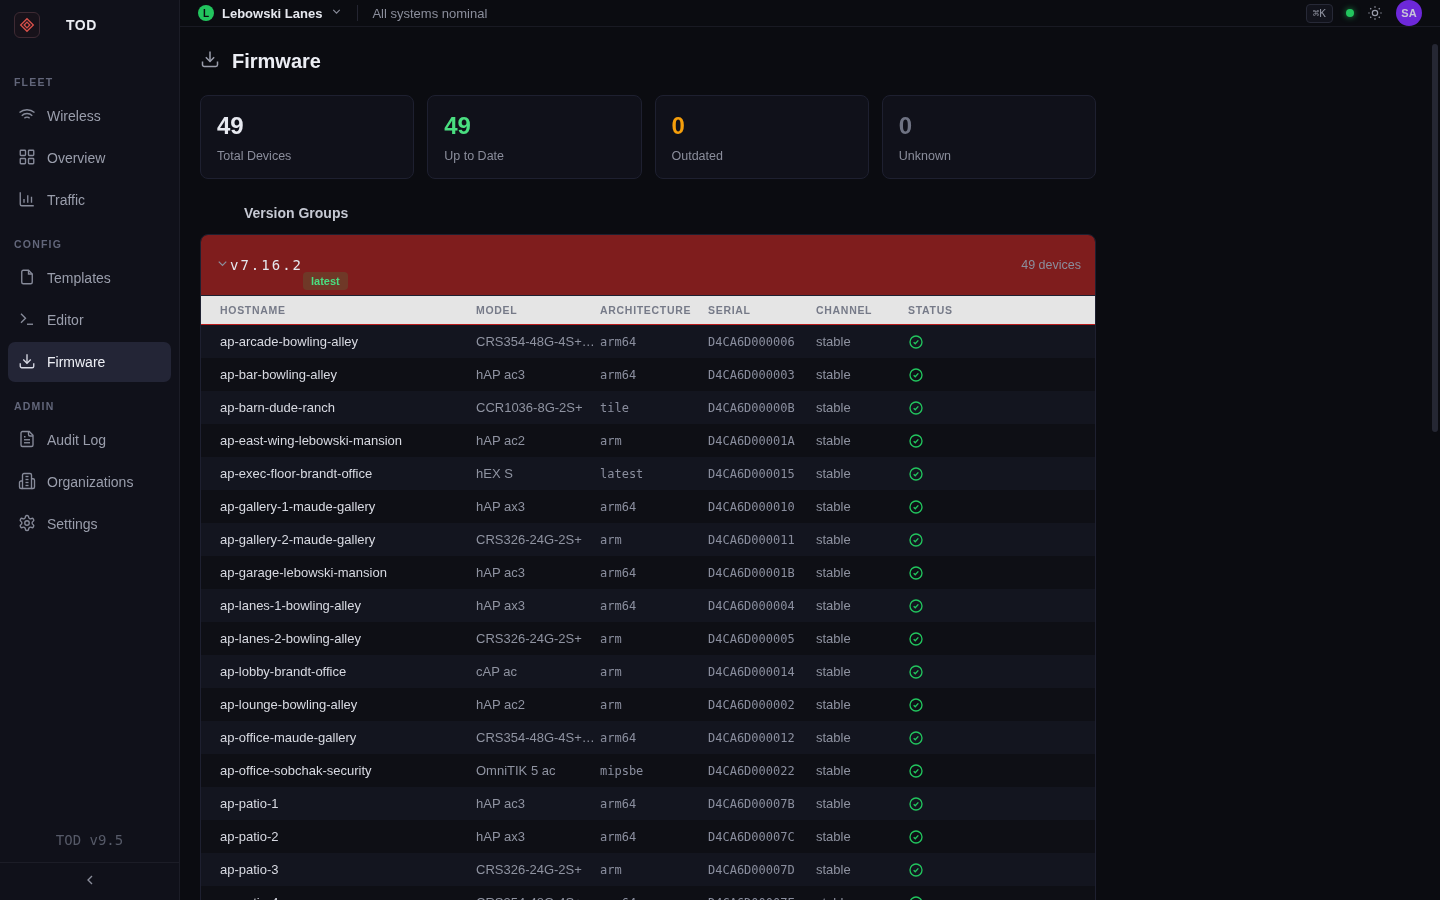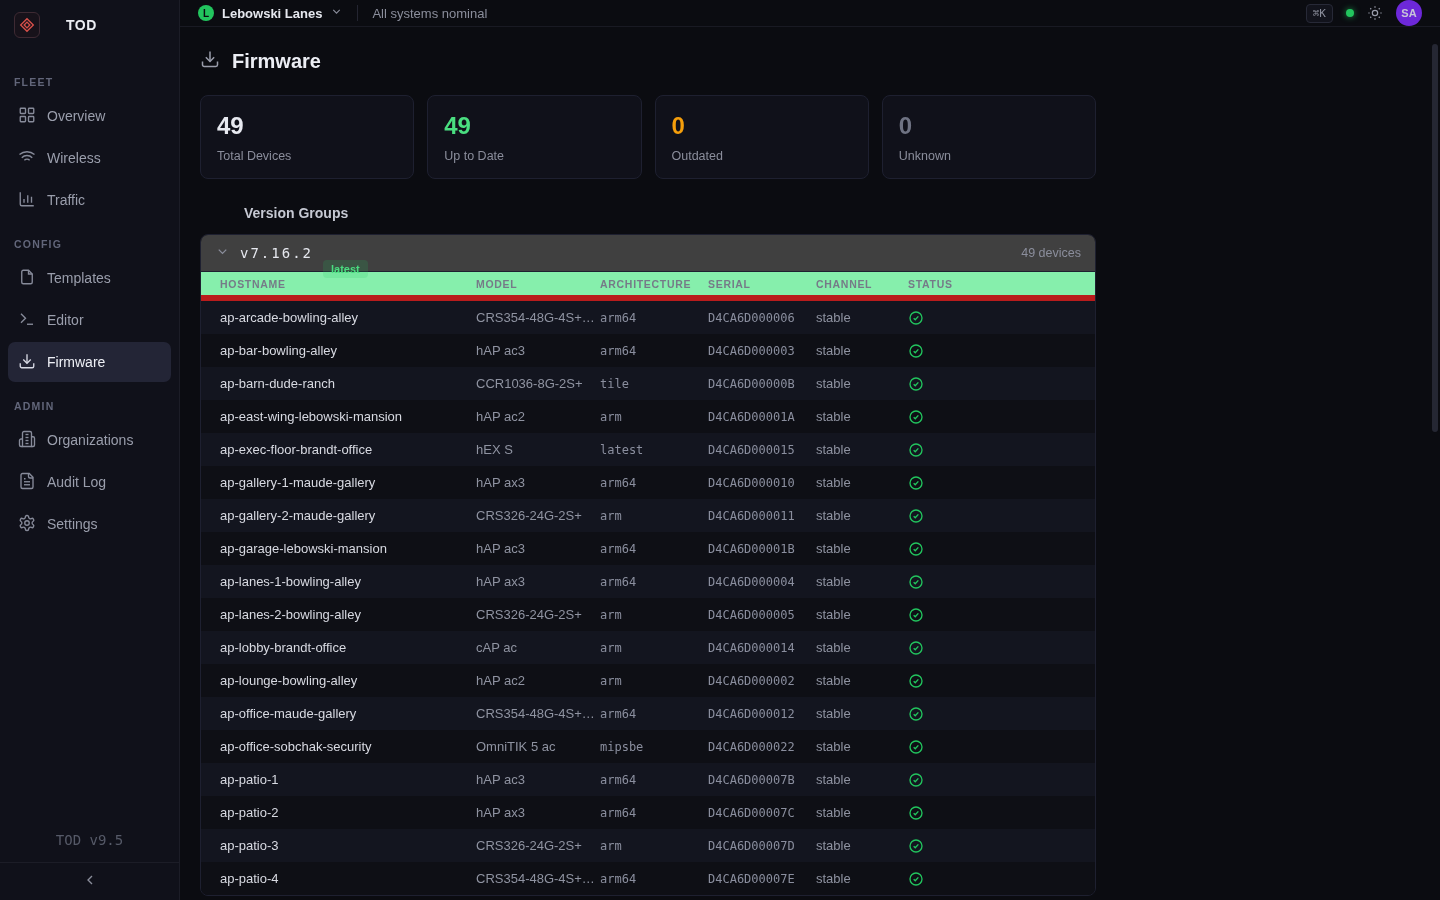--- a/index.html
+++ b/index.html
@@ -54,30 +54,30 @@
 
   .stats { display:flex; gap:13px; width:896px; margin-bottom:26px; }
   .stat-card { flex:1; background:#10111a; border:1px solid #1e2030; border-radius:8px;
     padding:16px; height:84px; }
   .stat-value { font-size:24px; font-weight:700; margin-bottom:9px; }
   .stat-label { font-size:12.5px; color:#8b8e9c; }
 
   .section-title { font-size:14px; font-weight:600; color:#c6c9d3; margin-bottom:13px;margin-left:44px; }
 
   .panel { width:896px; border:1px solid #1e2030; border-radius:8px; overflow:hidden; background:#0e0f16; }
-  .panel-header { height:36px; display:flex; align-items:center; gap:10px; padding:0 14px;
-    background:#404040; cursor:pointer; }
+  .panel-header { height:60px; display:flex; align-items:center; padding:0 14px;
+    background:#7f1d1d; cursor:pointer; }
   .version-text { font-size:14px; letter-spacing:2px; color:#e6e8ef; }
   .badge { font-size:11px; font-weight:600; color:#4ade80; background:rgba(34,197,94,.16);
     border-radius:4px; padding:3px 8px;margin-top:31px; }
   .device-count { margin-left:auto; font-size:12.5px; color:#8b8e9c; }
 
   .trow, .thead { display:grid; grid-template-columns:256px 124px 108px 108px 92px 1fr;
     align-items:center; padding-left:19px; }
-  .thead { height:30px; background:#86efac; border-top:1px solid #1e2030; border-bottom:6px solid #b91c1c; }
+  .thead { height:30px; background:#e5e5e5; border-top:1px solid #1e2030; border-bottom:1px solid #b91c1c; }
   .th { font-size:10.5px; letter-spacing:.7px; color:#767a88; font-weight:700; text-transform:uppercase; }
   .trow { height:33px; cursor:pointer; }
   .trow:nth-child(odd) { background:#13151f; }
   .trow:nth-child(even) { background:#0e0f15; }
   .td { font-size:13px; white-space:nowrap; overflow:hidden; }
   .td.host { color:#d8dae2; }
   .td.dim { color:#8f93a1; }
   .td.mono { font-family:"DejaVu Sans Mono", monospace; font-size:12px; color:#8a8e9e; }
   .td.status { display:flex; }
 
@@ -97,38 +97,38 @@
           <rect x="9" y="9" width="6" height="6" transform="rotate(45 12 12)"></rect>
         </svg>
       </div>
       <span class="brand">TOD</span>
     </div>
 
     <nav class="nav">
       <div class="nav-section-label">Fleet</div>
       <div class="nav-item">
         <span><svg width="18" height="18" viewBox="0 0 24 24" fill="none" stroke-width="1.8">
+              <path d="M12 20h.01"></path>
+              <path d="M2 8.82a15 15 0 0 1 20 0"></path>
+              <path d="M5 12.859a10 10 0 0 1 14 0"></path>
+              <path d="M8.5 16.429a5 5 0 0 1 7 0"></path>
+            </svg></span>
+        <span>Wireless</span>
+      </div>
+      <div class="nav-item">
+        <span><svg width="18" height="18" viewBox="0 0 24 24" fill="none" stroke-width="1.8">
               <rect width="7" height="7" x="3" y="3" rx="1"></rect>
               <rect width="7" height="7" x="14" y="3" rx="1"></rect>
               <rect width="7" height="7" x="14" y="14" rx="1"></rect>
               <rect width="7" height="7" x="3" y="14" rx="1"></rect>
             </svg></span>
         <span>Overview</span>
       </div>
       <div class="nav-item">
         <span><svg width="18" height="18" viewBox="0 0 24 24" fill="none" stroke-width="1.8">
-              <path d="M12 20h.01"></path>
-              <path d="M2 8.82a15 15 0 0 1 20 0"></path>
-              <path d="M5 12.859a10 10 0 0 1 14 0"></path>
-              <path d="M8.5 16.429a5 5 0 0 1 7 0"></path>
-            </svg></span>
-        <span>Wireless</span>
-      </div>
-      <div class="nav-item">
-        <span><svg width="18" height="18" viewBox="0 0 24 24" fill="none" stroke-width="1.8">
               <path d="M3 3v16a2 2 0 0 0 2 2h16"></path>
               <path d="M8 17v-5"></path>
               <path d="M13 17V7"></path>
               <path d="M18 17v-8"></path>
             </svg></span>
         <span>Traffic</span>
       </div>
 
       <div class="nav-section-label">Config</div>
       <div class="nav-item">
@@ -148,41 +148,41 @@
       <div class="nav-item active">
         <span><svg width="18" height="18" viewBox="0 0 24 24" fill="none" stroke-width="1.8">
               <path d="M21 15v4a2 2 0 0 1-2 2H5a2 2 0 0 1-2-2v-4"></path>
               <polyline points="7 10 12 15 17 10"></polyline>
               <line x1="12" x2="12" y1="3" y2="15"></line>
             </svg></span>
         <span>Firmware</span>
       </div>
 
       <div class="nav-section-label">Admin</div>
+      <div class="nav-item">
+        <span><svg width="18" height="18" viewBox="0 0 24 24" fill="none" stroke-width="1.8">
+              <path d="M15 2H6a2 2 0 0 0-2 2v16a2 2 0 0 0 2 2h12a2 2 0 0 0 2-2V7Z"></path>
+              <path d="M14 2v4a2 2 0 0 0 2 2h4"></path>
+              <path d="M10 9H8"></path>
+              <path d="M16 13H8"></path>
+              <path d="M16 17H8"></path>
+            </svg></span>
+        <span>Audit Log</span>
+      </div>
       <div class="nav-item">
         <span><svg width="18" height="18" viewBox="0 0 24 24" fill="none" stroke-width="1.8">
               <path d="M6 22V4a2 2 0 0 1 2-2h8a2 2 0 0 1 2 2v18Z"></path>
               <path d="M6 12H4a2 2 0 0 0-2 2v6a2 2 0 0 0 2 2h2"></path>
               <path d="M18 9h2a2 2 0 0 1 2 2v9a2 2 0 0 1-2 2h-2"></path>
               <path d="M10 6h4"></path>
               <path d="M10 10h4"></path>
               <path d="M10 14h4"></path>
               <path d="M10 18h4"></path>
             </svg></span>
         <span>Organizations</span>
-      </div>
-      <div class="nav-item">
-        <span><svg width="18" height="18" viewBox="0 0 24 24" fill="none" stroke-width="1.8">
-              <path d="M15 2H6a2 2 0 0 0-2 2v16a2 2 0 0 0 2 2h12a2 2 0 0 0 2-2V7Z"></path>
-              <path d="M14 2v4a2 2 0 0 0 2 2h4"></path>
-              <path d="M10 9H8"></path>
-              <path d="M16 13H8"></path>
-              <path d="M16 17H8"></path>
-            </svg></span>
-        <span>Audit Log</span>
       </div>
       <div class="nav-item">
         <span><svg width="18" height="18" viewBox="0 0 24 24" fill="none" stroke-width="1.8">
               <path d="M12.22 2h-.44a2 2 0 0 0-2 2v.18a2 2 0 0 1-1 1.73l-.43.25a2 2 0 0 1-2 0l-.15-.08a2 2 0 0 0-2.73.73l-.22.38a2 2 0 0 0 .73 2.73l.15.1a2 2 0 0 1 1 1.72v.51a2 2 0 0 1-1 1.74l-.15.09a2 2 0 0 0-.73 2.73l.22.38a2 2 0 0 0 2.73.73l.15-.08a2 2 0 0 1 2 0l.43.25a2 2 0 0 1 1 1.73V20a2 2 0 0 0 2 2h.44a2 2 0 0 0 2-2v-.18a2 2 0 0 1 1-1.73l.43-.25a2 2 0 0 1 2 0l.15.08a2 2 0 0 0 2.73-.73l.22-.39a2 2 0 0 0-.73-2.73l-.15-.08a2 2 0 0 1-1-1.74v-.5a2 2 0 0 1 1-1.74l.15-.09a2 2 0 0 0 .73-2.73l-.22-.38a2 2 0 0 0-2.73-.73l-.15.08a2 2 0 0 1-2 0l-.43-.25a2 2 0 0 1-1-1.73V4a2 2 0 0 0-2-2z"></path>
               <circle cx="12" cy="12" r="3"></circle>
             </svg></span>
         <span>Settings</span>
       </div>
     </nav>
 

